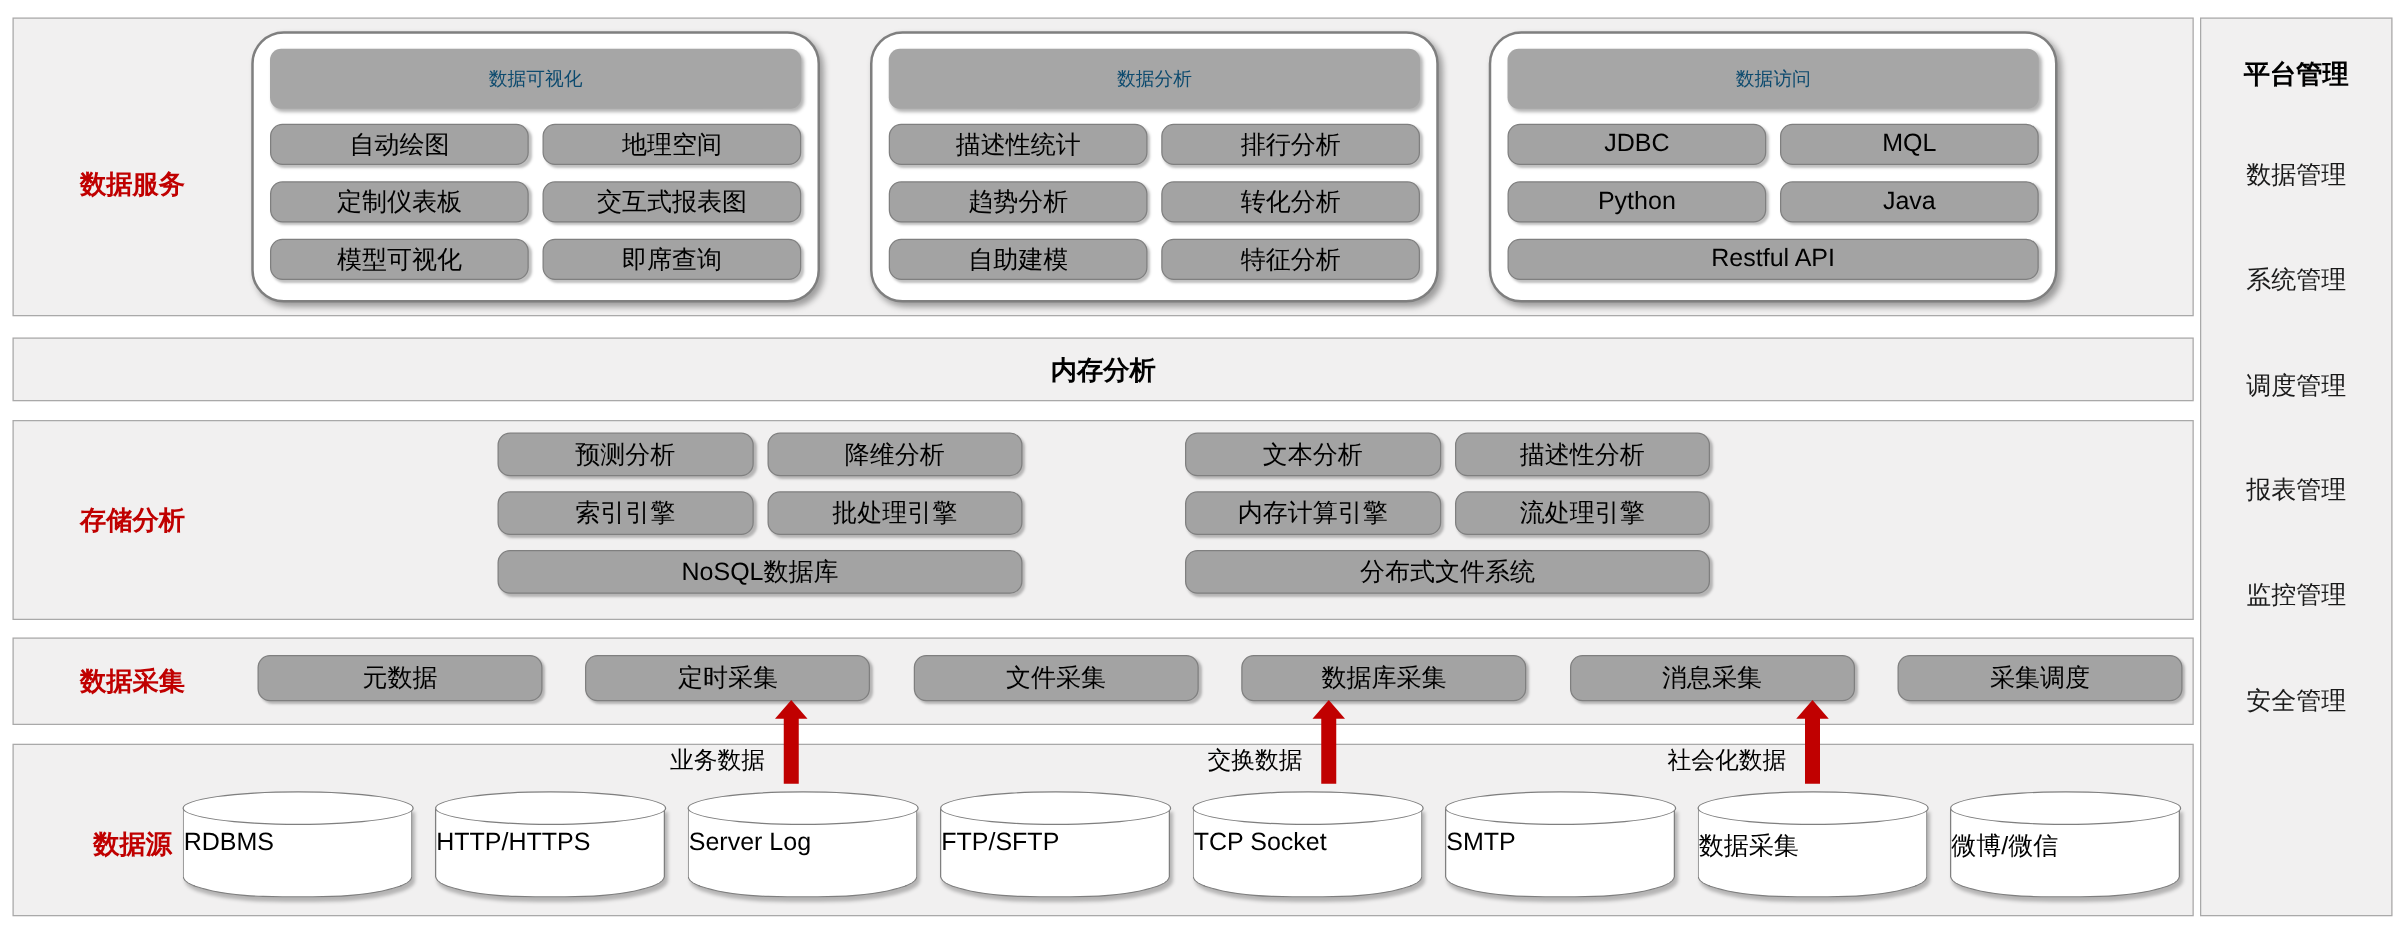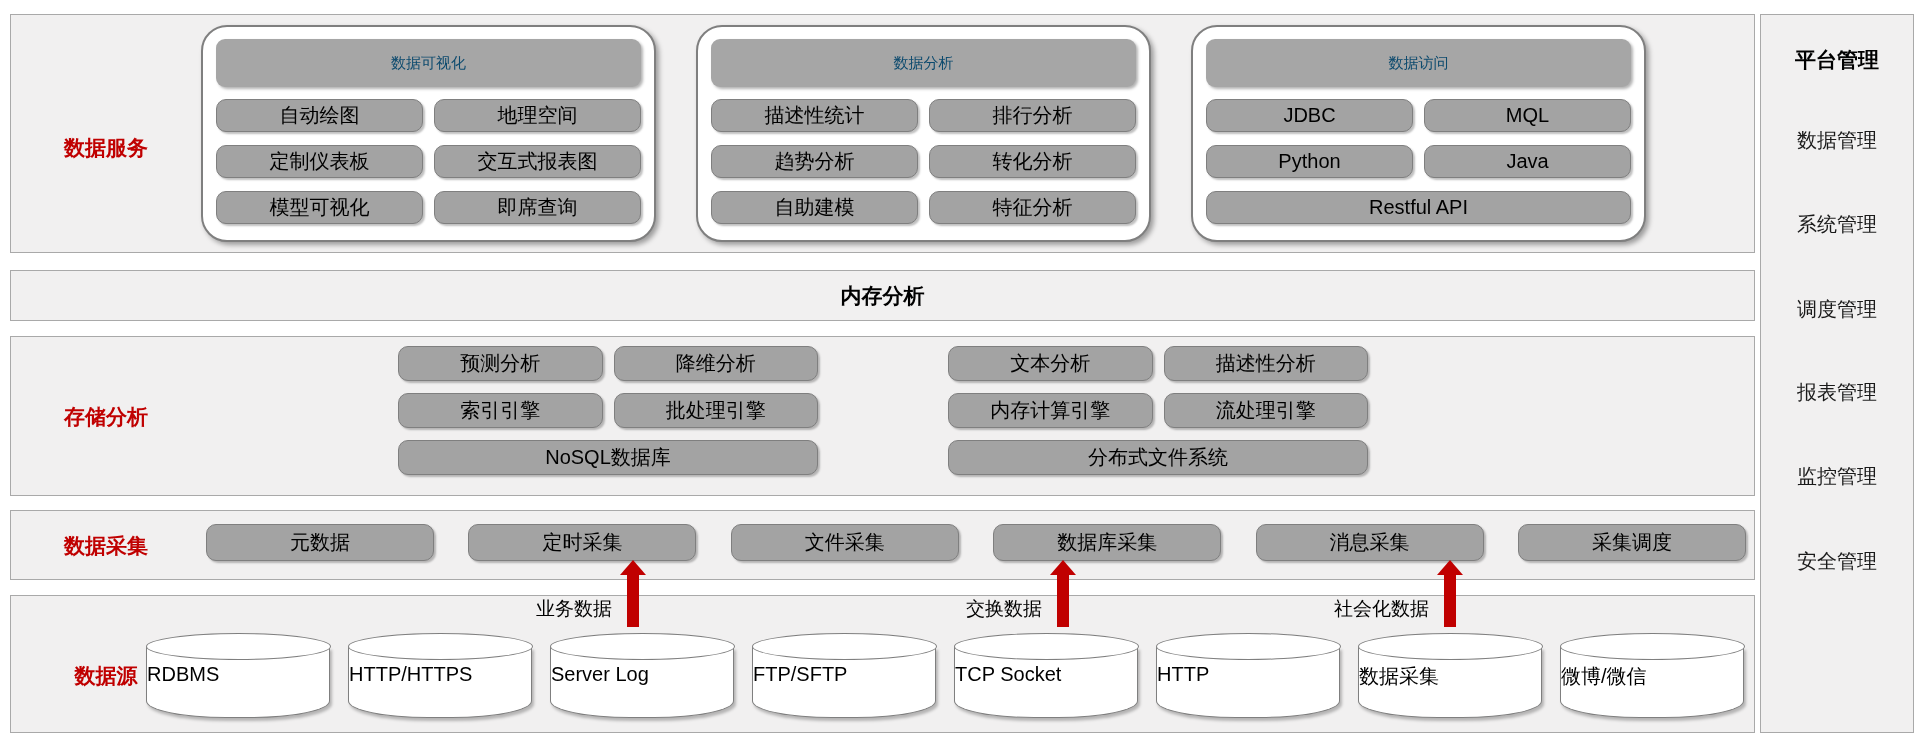--- a/index.html
+++ b/index.html
@@ -181,21 +181,21 @@
       <div class="cyl">
           <div class="cyl-label">Server Log</div>
         </div>
       <div class="cyl">
           <div class="cyl-label">FTP/SFTP</div>
         </div>
       <div class="cyl">
           <div class="cyl-label">TCP Socket</div>
         </div>
       <div class="cyl">
-          <div class="cyl-label">HTTP</div>
+          <div class="cyl-label">SMTP</div>
         </div>
       <div class="cyl">
           <div class="cyl-label">数据采集</div>
         </div>
       <div class="cyl">
           <div class="cyl-label">微博/微信</div>
         </div>
     </div>
   </section>
 

